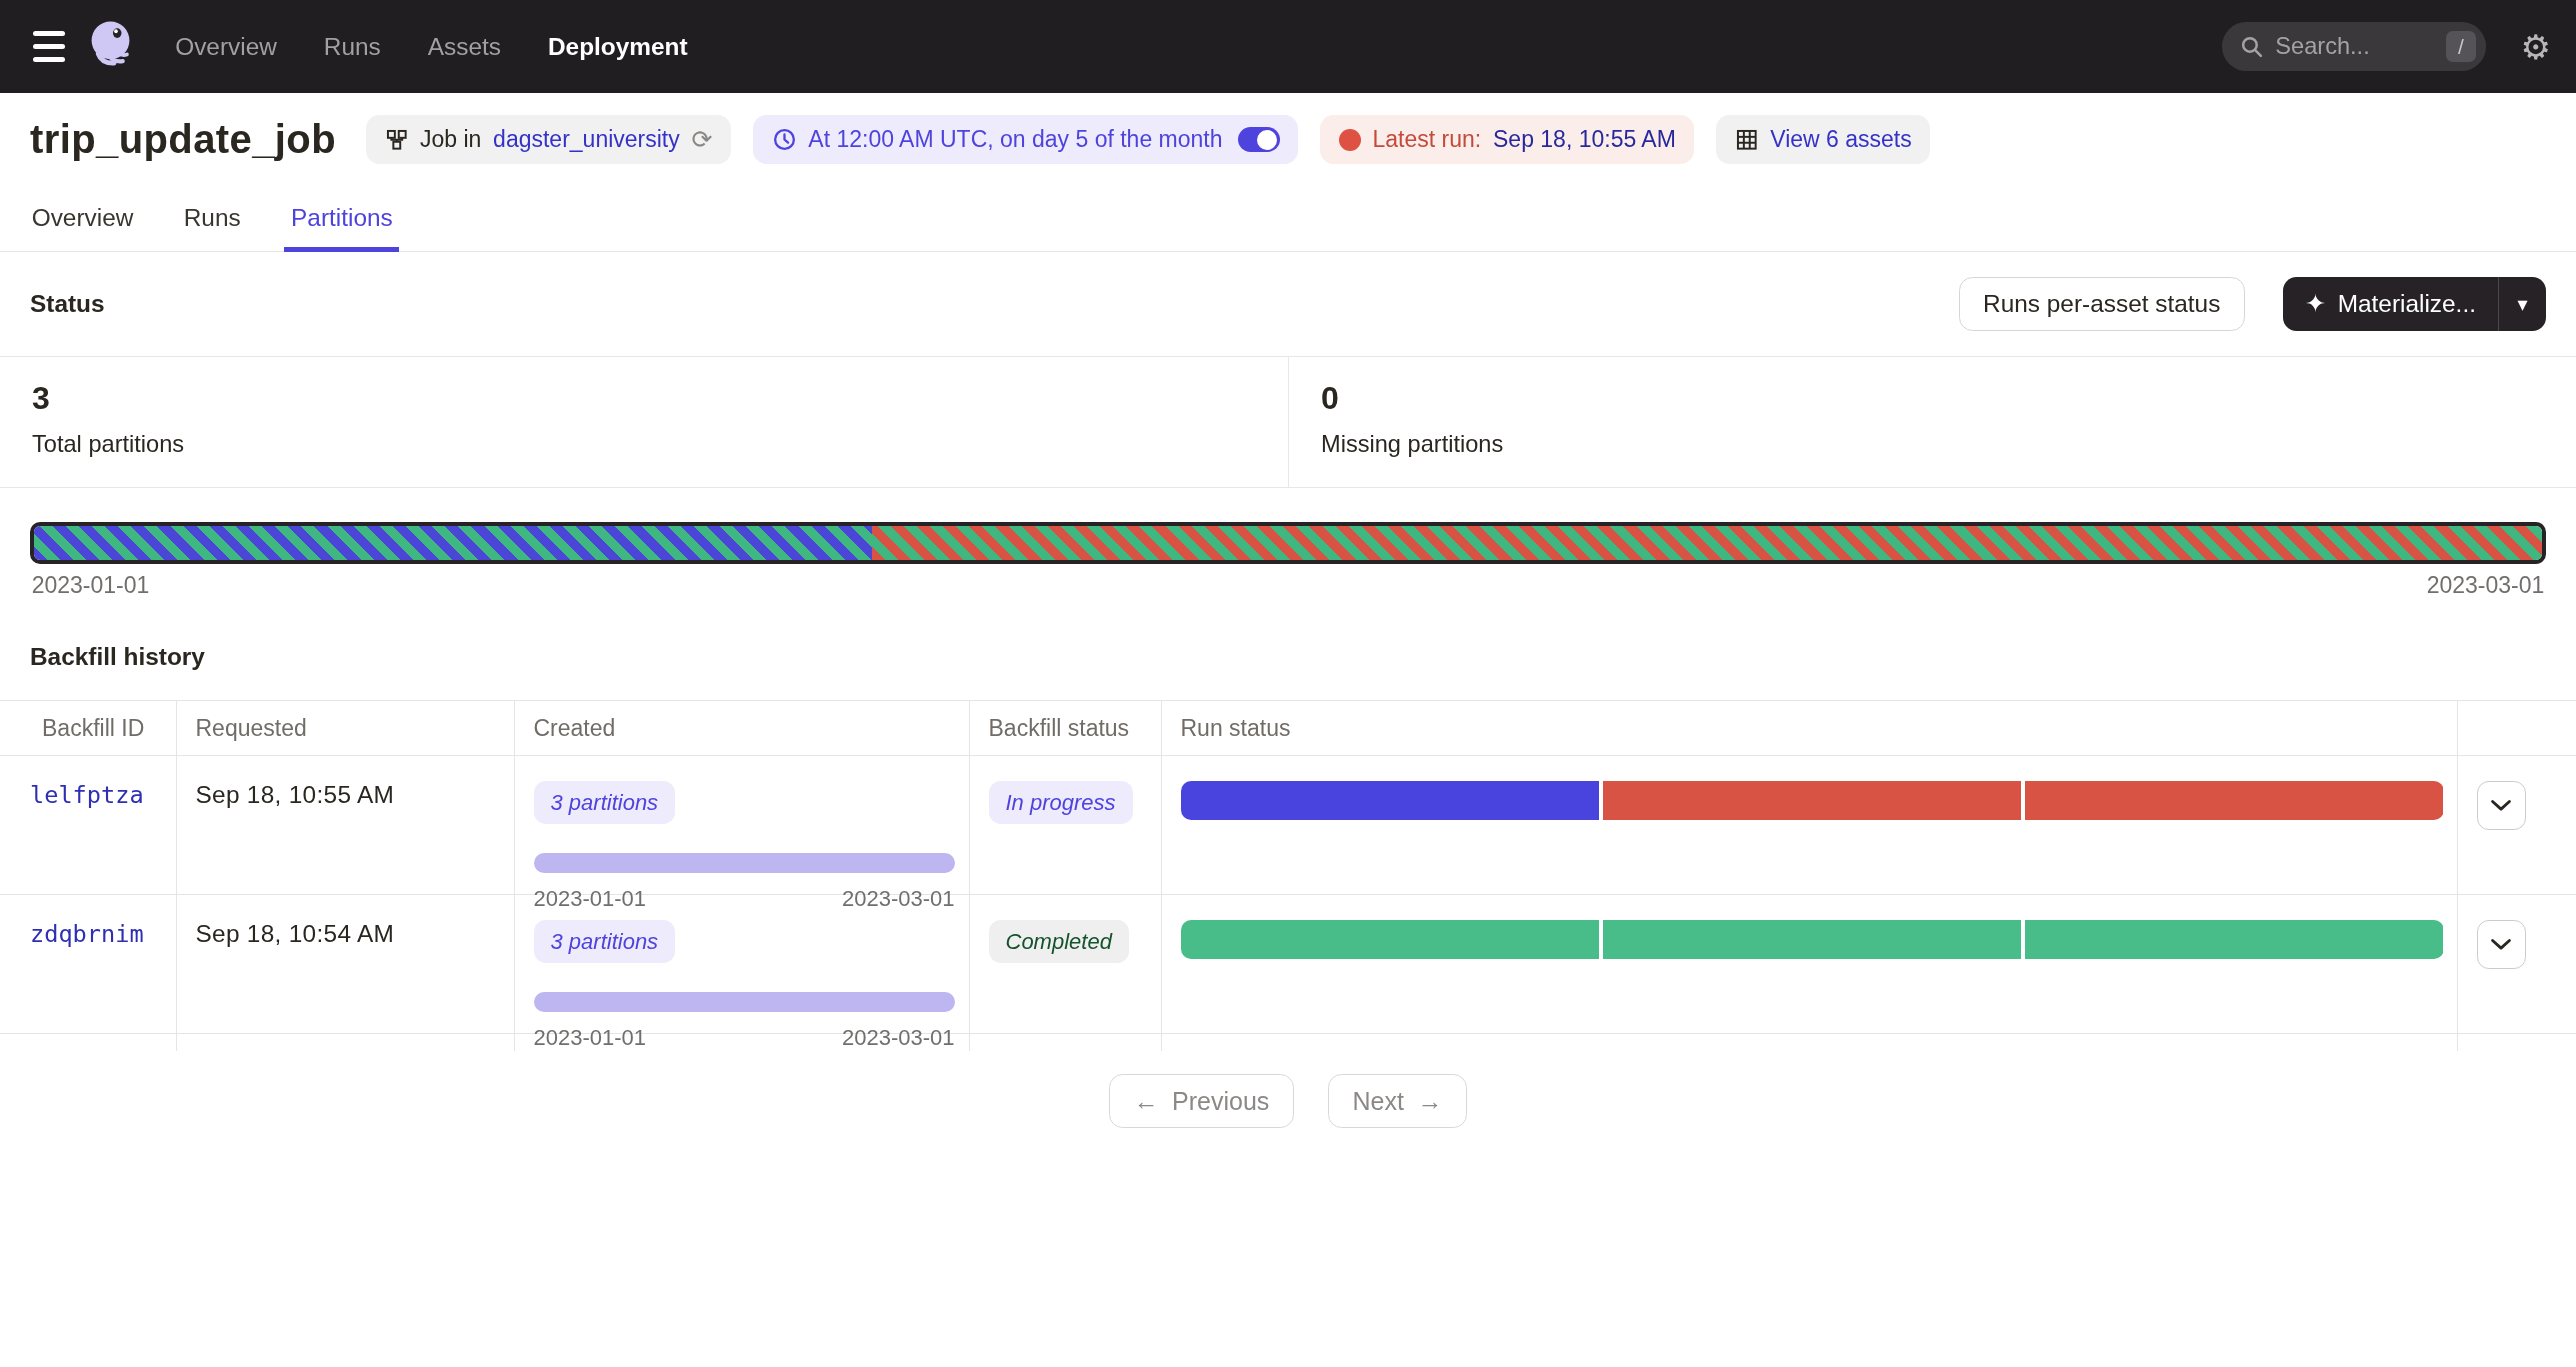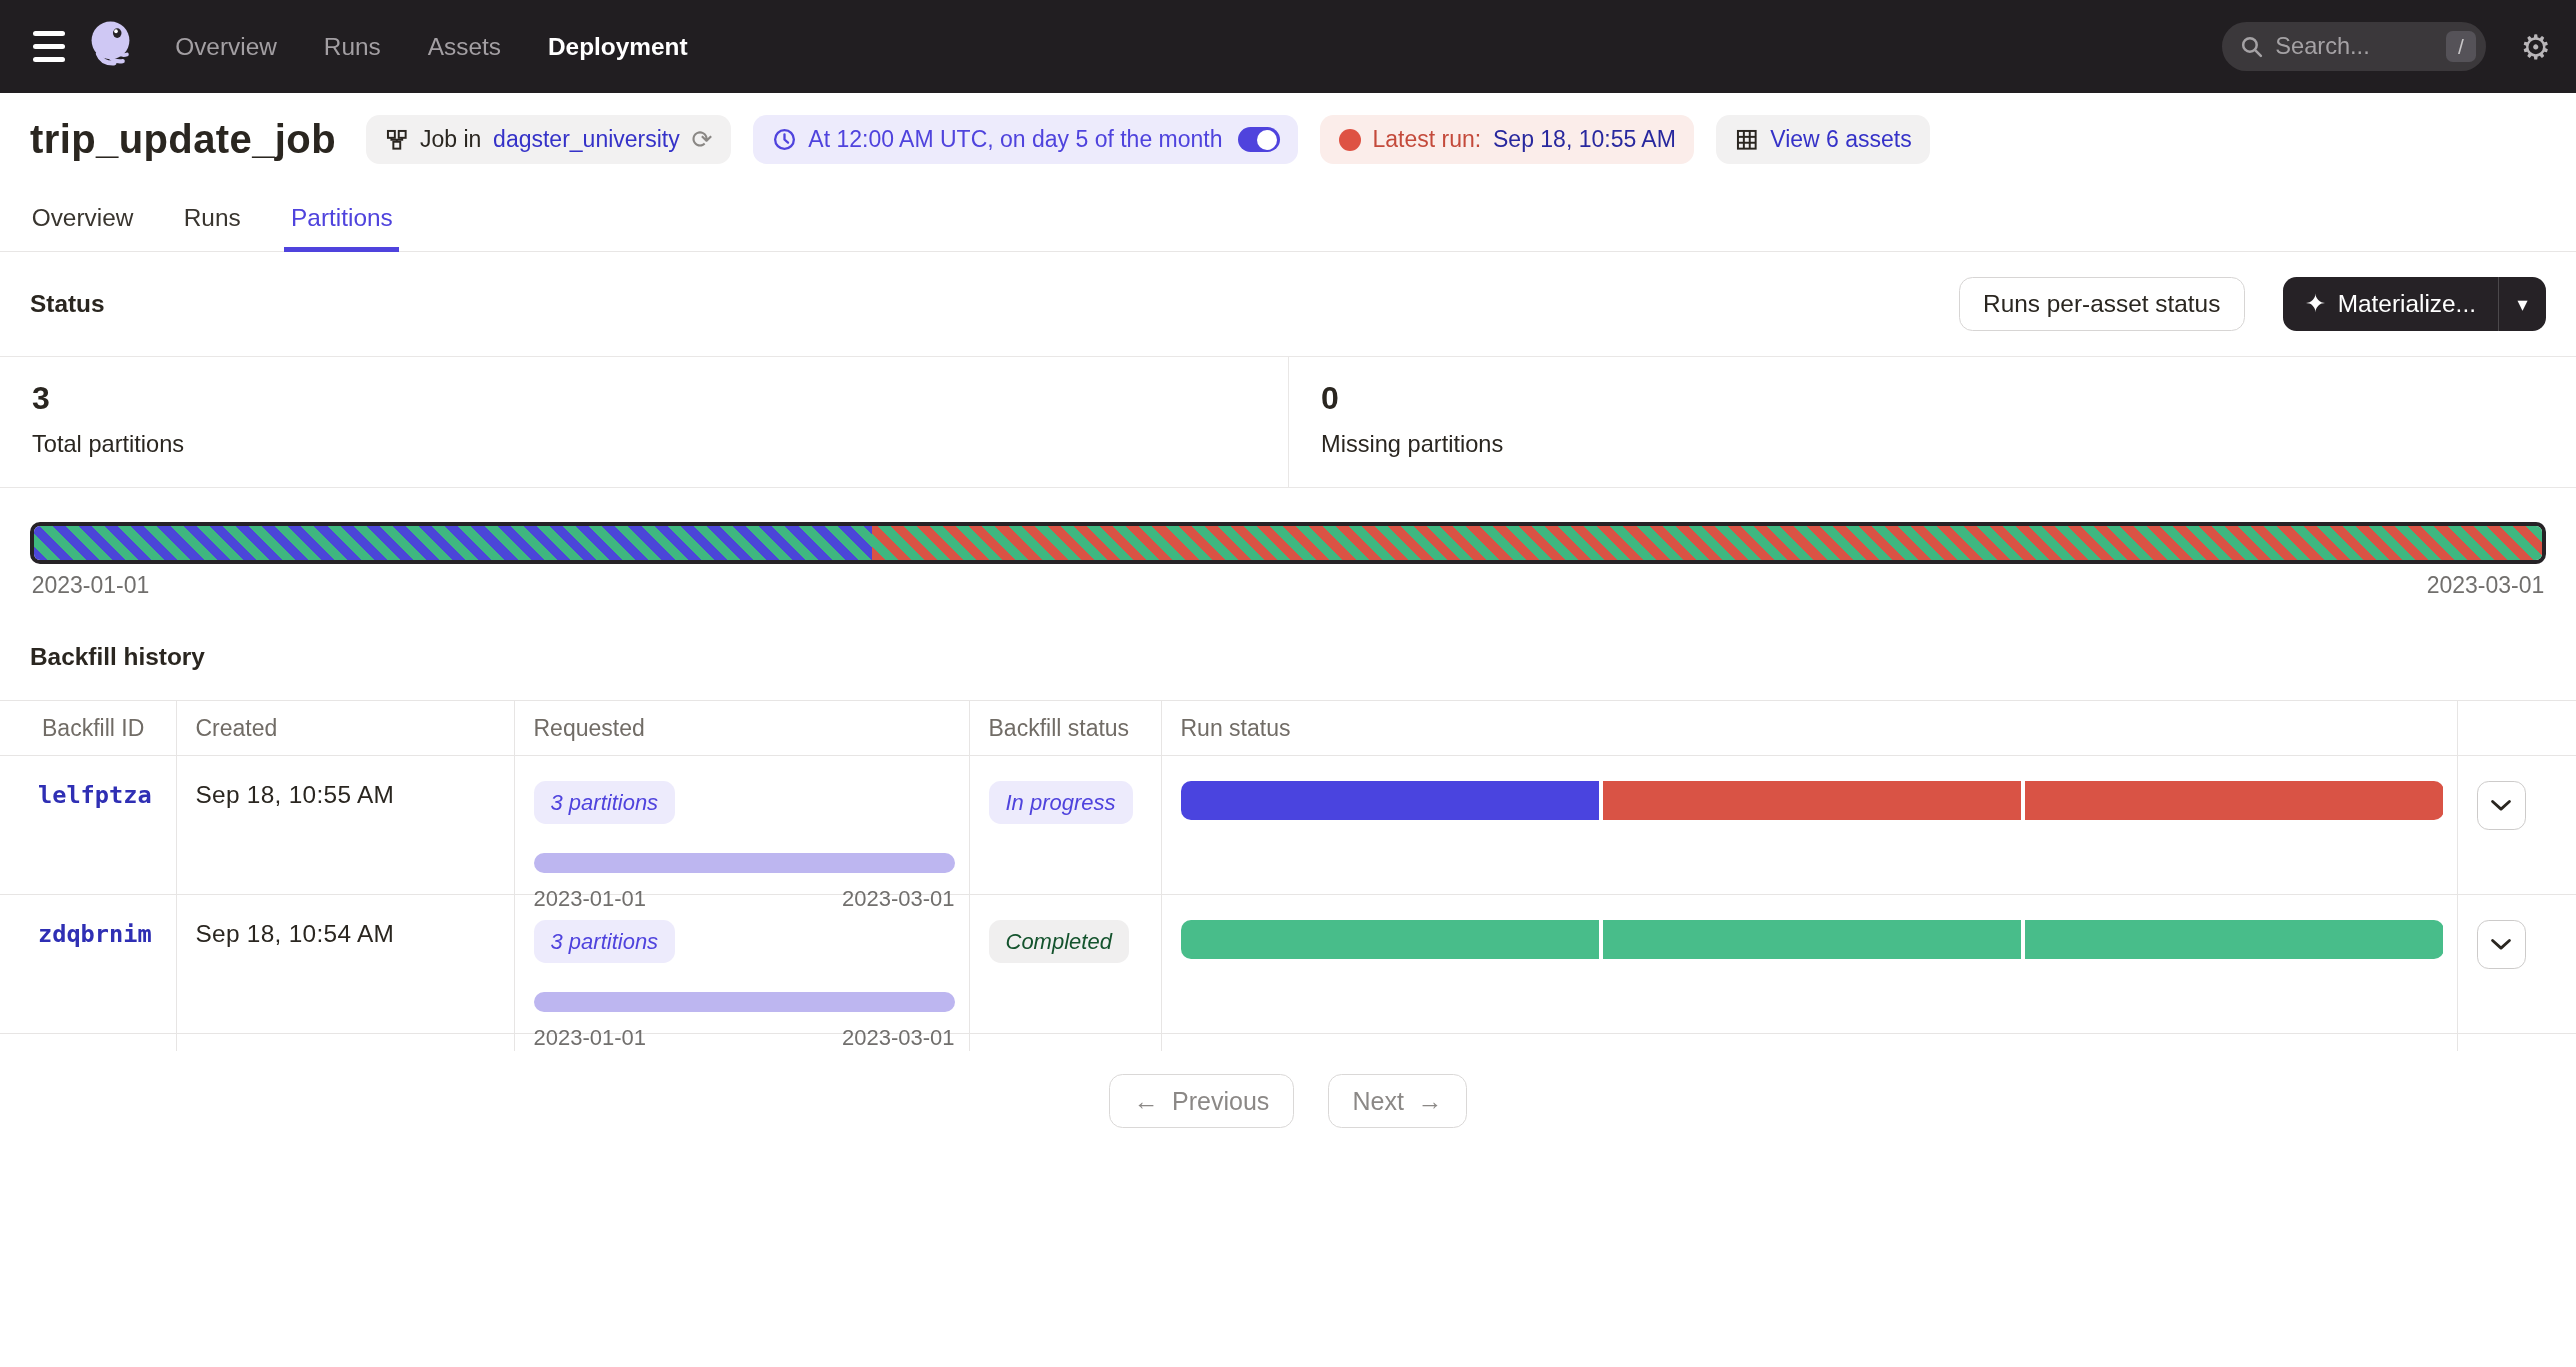--- a/index.html
+++ b/index.html
@@ -73,21 +73,21 @@
   
   .bf-heading { font-size:24.4px; font-weight:700; padding:44px 30px 29px 30px; }
   .bf-table { border-top:1.7px solid #E7E5E4; border-bottom:1.7px solid #E7E5E4; }
   .bf-row { display:grid; grid-template-columns:177px 338px 455px 192px 1296px 118px; }
   .bf-row > div { border-right:1.7px solid #E7E5E4; }
   .bf-row > div:last-child { border-right:none; }
   .bf-head > div { font-size:23px; color:#716C66; padding:13.5px 0 13.5px 18.5px; }
   .bf-head > div:first-child { padding-left:42px; }
   .bf-body { border-top:1.7px solid #E7E5E4; height:139px; }
   .cell { padding:25px 0 0 18.5px; }
-  .cell-id { padding-left:38px;font-weight:bold; }
+  .cell-id { padding-left:30px; }
   .mono-link { font-family:"DejaVu Sans Mono", monospace; font-size:23.6px; color:#2F2FB4; text-decoration:none; }
   .created { font-size:24.4px; letter-spacing:0.3px; }
   .badge { display:inline-block; font-size:22px; border-radius:11.8px; padding:8.4px 17px;font-style:italic; }
   .badge-lav { background:#EDEBFC; color:#4F43DD; }
   .badge-gray { background:#F0EFEF; color:#14532d; }
   .req-bar { width:421px; height:20px; border-radius:10px; background:#BDB6F0; margin-top:29px; }
   .req-dates { width:421px; display:flex; justify-content:space-between; font-size:22px; color:#716F6D; margin-top:13.5px; }
   .run-bar { height:39px; margin:0 13.5px 0 0; border-radius:10px; overflow:hidden; display:flex; gap:3.4px; }
   .run-bar .seg { flex:1; }
   .expand-btn { width:49px; height:49px; border:1.7px solid #CDCBCA; border-radius:11.8px; background:#fff;
@@ -214,22 +214,22 @@
     <span>2023-01-01</span>
     <span>2023-03-01</span>
   </div>
 </div>
 
 <h2 class="bf-heading">Backfill history</h2>
 
 <div class="bf-table">
   <div class="bf-row bf-head">
     <div>Backfill ID</div>
+    <div>Requested</div>
     <div>Created</div>
-    <div>Requested</div>
     <div>Backfill status</div>
     <div>Run status</div>
     <div></div>
   </div>
 
   <div class="bf-row bf-body">
     <div class="cell cell-id"><a href="#" class="mono-link">lelfptza</a></div>
     <div class="cell"><span class="created">Sep 18, 10:55 AM</span></div>
     <div class="cell">
       <span class="badge badge-lav">3 partitions</span>

